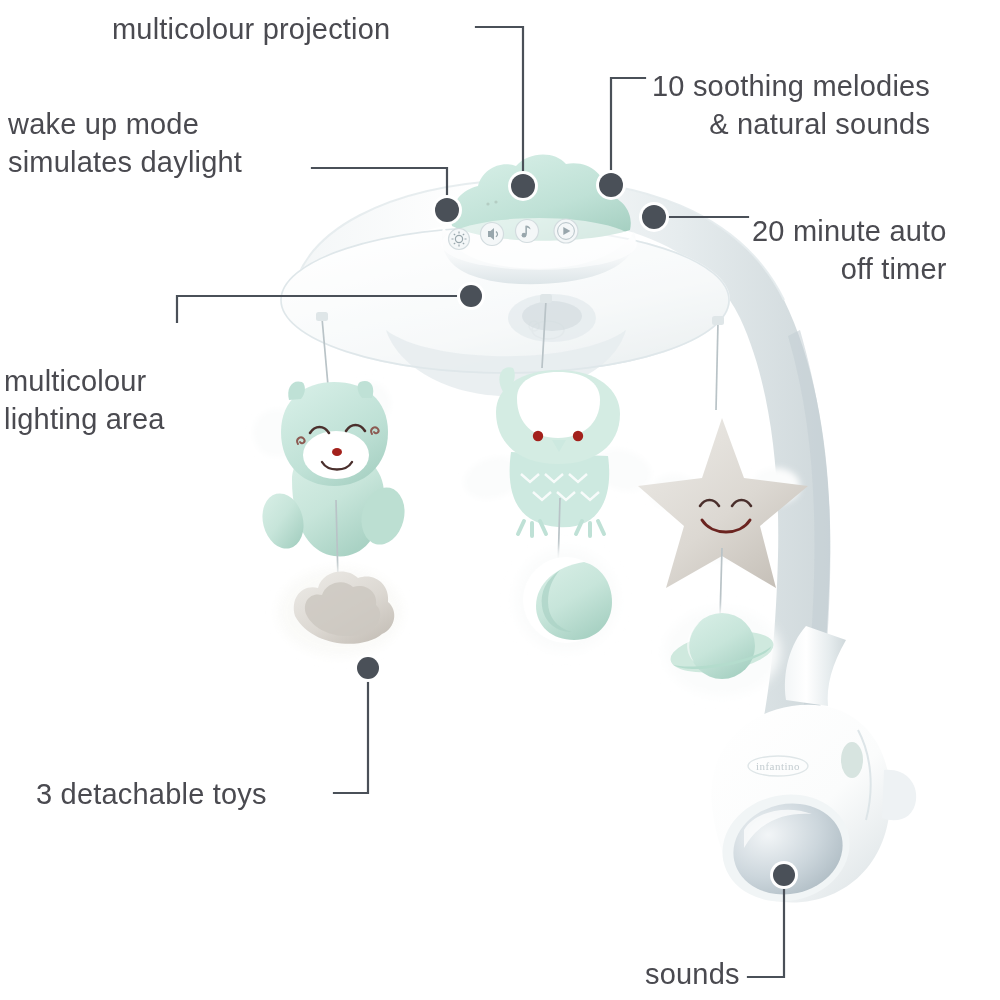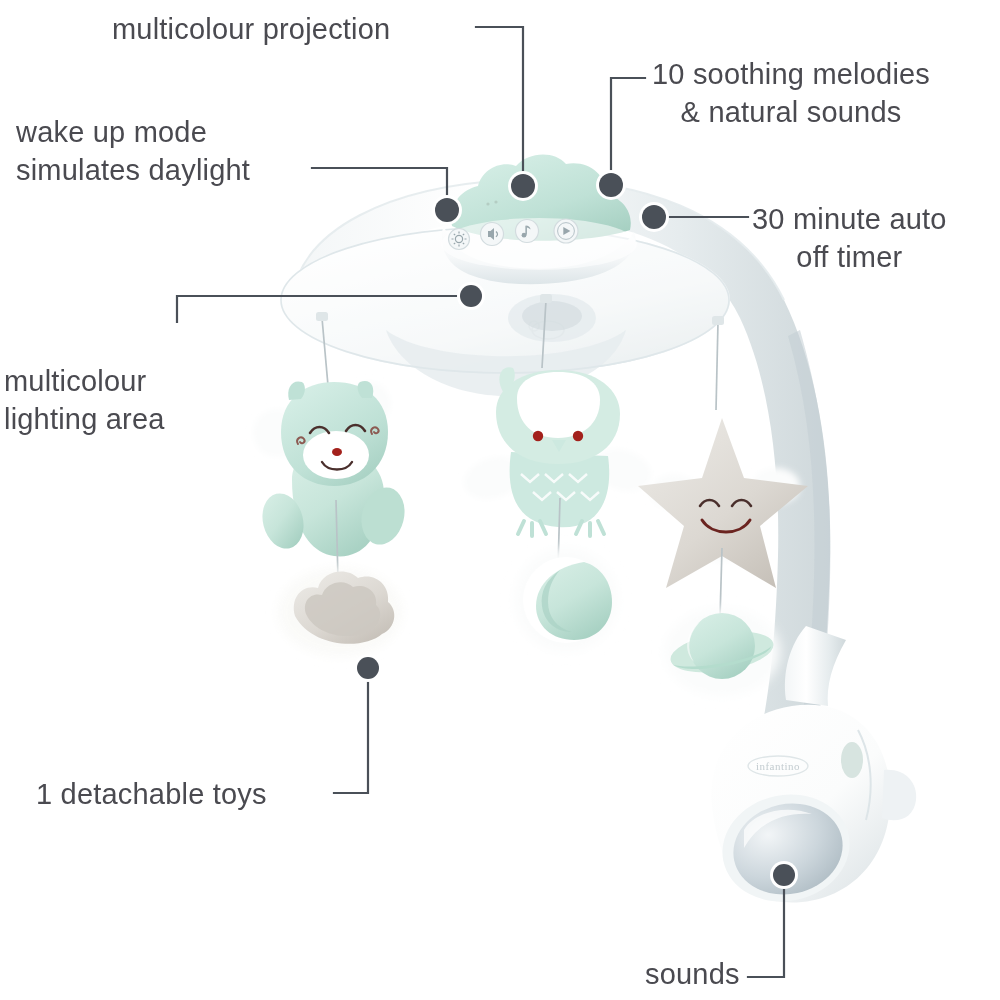--- a/index.html
+++ b/index.html
@@ -17,21 +17,21 @@
   .callout-text{
     position:absolute;
     color:#4a4a50;
     font-weight:300;
     font-size:29px;
     line-height:1.32;
     letter-spacing:0.2px;
     white-space:pre-line;
     font-family:"Liberation Sans","DejaVu Sans",sans-serif;
   }
-  .ct-right{text-align:center;}
+  .ct-right{text-align:right;margin-top:12px;}
   .ct-left{text-align:left;}
 </style>
 </head>
 <body>
 
 <div id="stage">
 
   <svg width="1000" height="1000" viewBox="0 0 1000 1000">
     <defs>
       <linearGradient id="gArm" x1="0" y1="0" x2="1" y2="0">
@@ -379,29 +379,29 @@
       </g>
       <g>
         <circle cx="784" cy="875" r="14" fill="#ffffff"></circle>
         <circle cx="784" cy="875" r="11" fill="#4a5058"></circle>
       </g>
     </g>
   </svg>
 
   <div class="callout-text ct-left" style="left:112px;top:10px;">multicolour projection</div>
 
-  <div class="callout-text ct-left" style="left:16px;top:105px;margin-top:8px;">wake up mode
+  <div class="callout-text ct-left" style="left:8px;top:105px;">wake up mode
 simulates daylight</div>
 
   <div class="callout-text ct-right" style="left:652px;top:55px;">10 soothing melodies
 &amp; natural sounds</div>
 
-  <div class="callout-text ct-right" style="left:752px;top:200px;">30 minute auto
+  <div class="callout-text ct-right" style="left:752px;top:200px;">20 minute auto
 off timer</div>
 
   <div class="callout-text ct-left" style="left:4px;top:337px;margin-top:25px;">multicolour
 lighting area</div>
 
-  <div class="callout-text ct-left" style="left:36px;top:775px;">1 detachable toys</div>
+  <div class="callout-text ct-left" style="left:36px;top:775px;">3 detachable toys</div>
 
   <div class="callout-text ct-left" style="left:645px;top:955px;">sounds</div>
 
 </div>
 
 </body></html>

